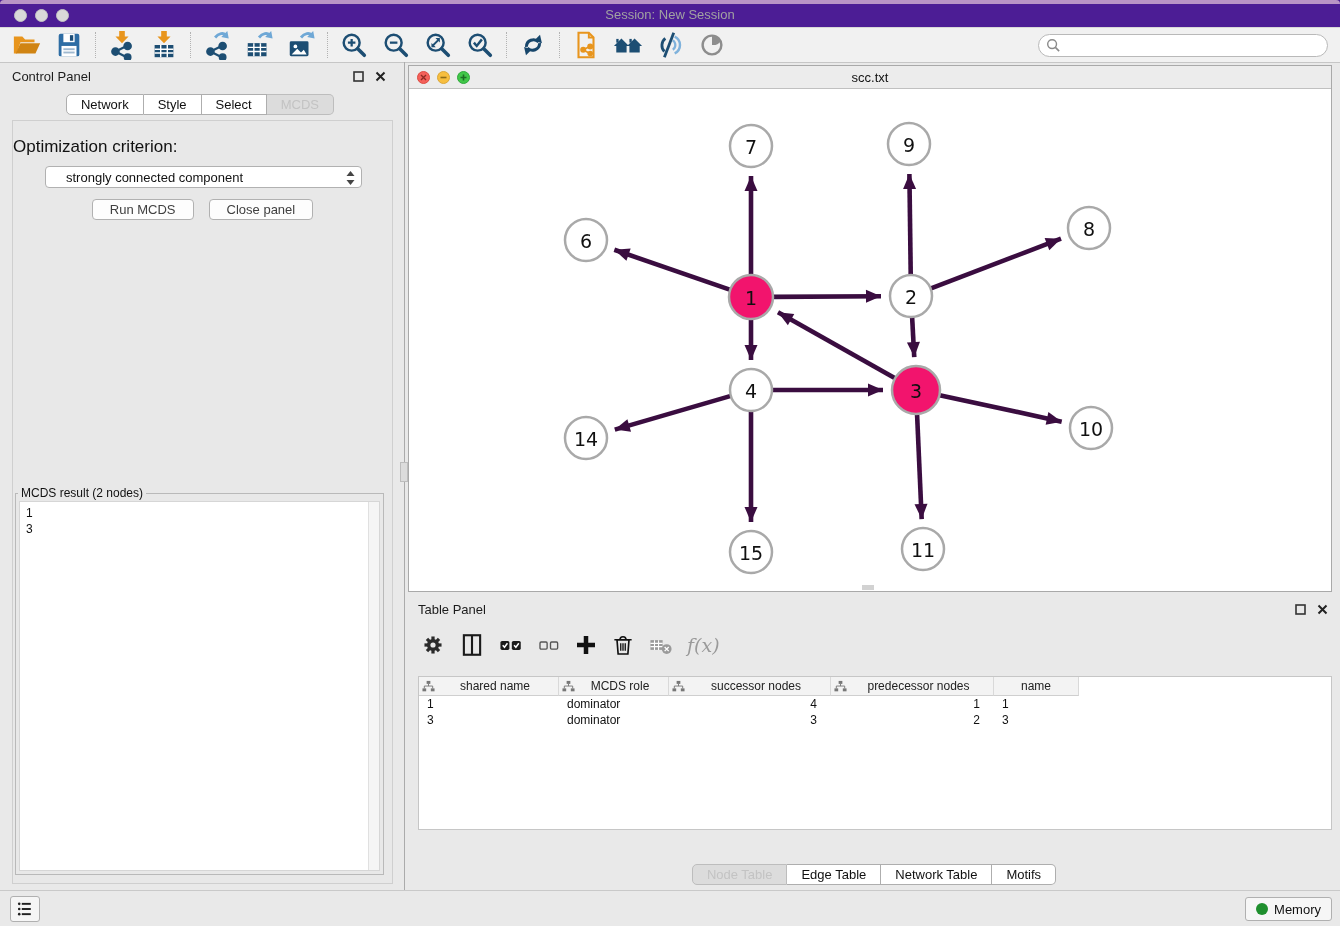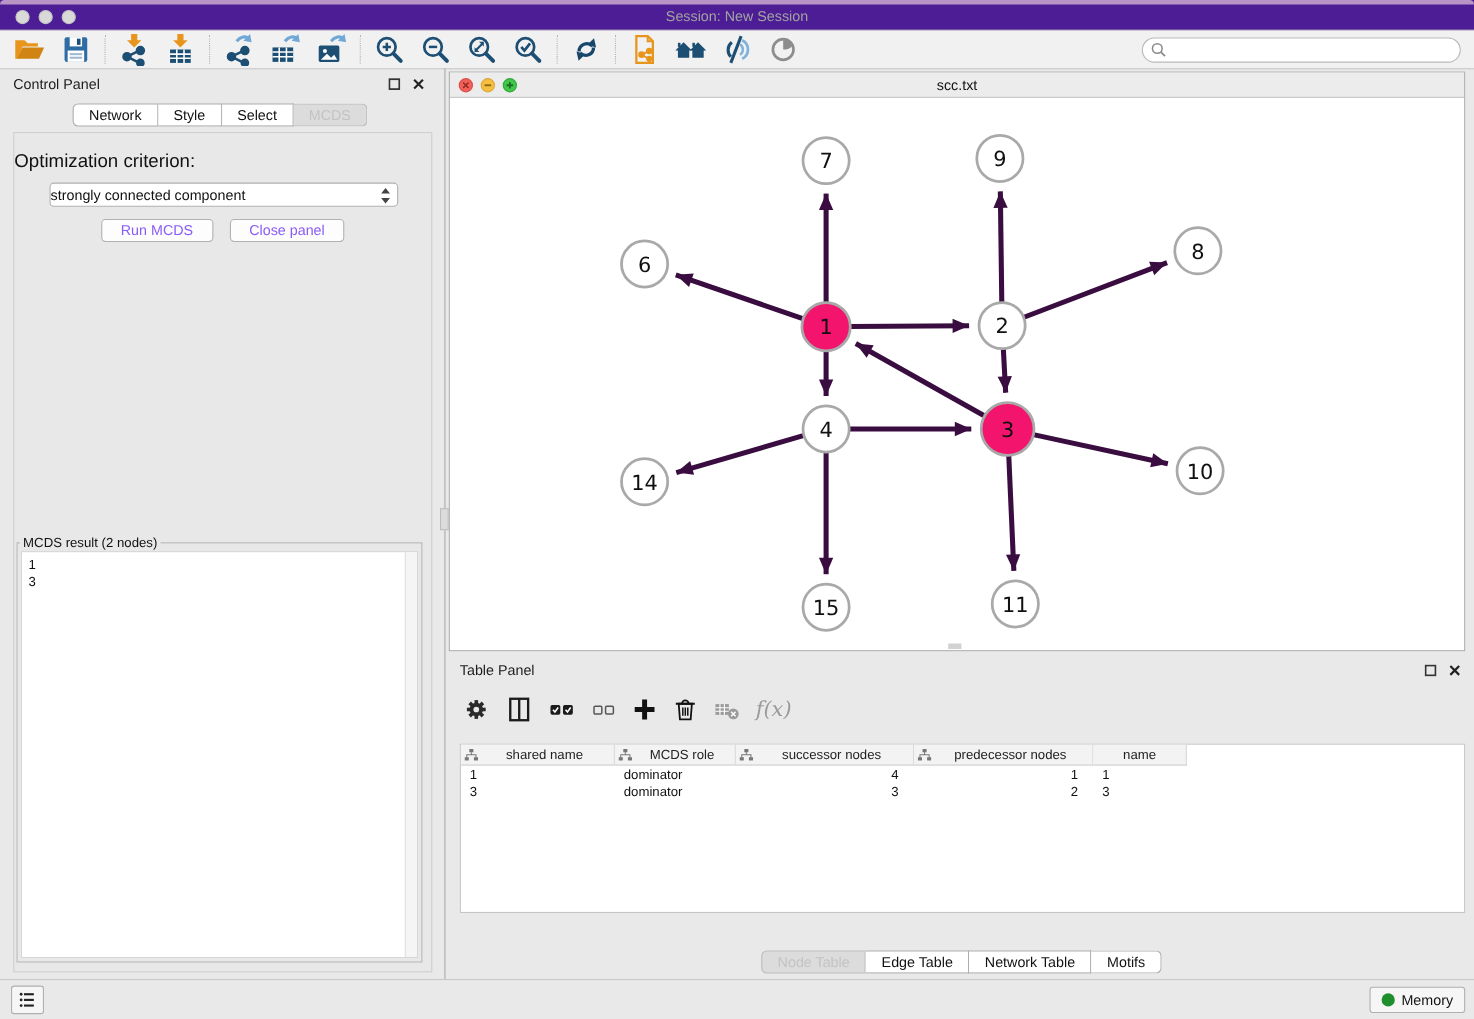--- a/index.html
+++ b/index.html
@@ -28,24 +28,24 @@
   .panel-head{height:28px;display:flex;align-items:center;padding:0 12px;font-size:13px;color:#1c1c1c}
   .panel-head .sp{flex:1}
   .wicon{width:16px;height:16px;display:flex;align-items:center;justify-content:center;margin-left:6px}
   .cp-tabs{position:absolute;left:0;right:0;top:32px;display:flex;justify-content:center}
   .tabbtn{height:21px;font-size:13px;padding:0 14px;background:#fff;border:1px solid #aeaeae;border-left-width:0;color:#111;display:flex;align-items:center;cursor:default}
   .tabbtn:first-child{border-left-width:1px;border-radius:5px 0 0 5px}
   .tabbtn:last-child{border-radius:0 5px 5px 0}
   .tabbtn.active{background:#dcdcdc;color:#c3c3c3;border-color:#bdbdbd}
   #cp-body{position:absolute;left:12px;right:7px;top:58px;bottom:6px;background:#e8e8e8;border:1px solid #cfcfcf}
   #opt-label{margin-top:16px;font-size:17px;color:#111}
-  #opt-select{position:relative;margin:9px 30px 0 32px;height:22px;background:#fff;border:1px solid #b1b1b1;border-radius:4px;font-size:13px;display:flex;align-items:center;padding:0 24px 0 0;color:#111}
+  #opt-select{position:relative;margin:9px 30px 0 32px;height:22px;background:#fff;border:1px solid #b1b1b1;border-radius:4px;font-size:13px;display:flex;align-items:center;padding:0 24px 0 20px;color:#111}
   #opt-select .stepper{position:absolute;right:5px;top:2px}
   .btnrow{display:flex;justify-content:center;gap:15px;margin-top:11px}
-  .pushbtn{height:21px;padding:0 17px;background:#fdfdfd;border:1px solid #b1b1b1;border-radius:4px;font-size:13px;color:#8b5cf6;display:flex;align-items:center}
+  .pushbtn{height:21px;padding:0 17px;background:#fdfdfd;border:1px solid #b1b1b1;border-radius:4px;font-size:13px;color:#404040;display:flex;align-items:center}
   #mcds-group{position:absolute;left:2px;right:8px;top:372px;bottom:8px;border:1px solid #b9b9b9}
   #mcds-legend{position:absolute;top:-8px;left:2px;background:#e8e8e8;padding:0 3px;font-size:12px;color:#111}
   #mcds-text{position:absolute;left:3px;right:3px;top:7px;bottom:3px;background:#fff;border:1px solid #d6d6d6;font-size:12px;color:#111;padding:3px 0 0 6px;white-space:pre;line-height:16px}
   #mcds-scroll{position:absolute;right:0;top:0;bottom:0;width:11px;background:#f5f5f5;border-left:1px solid #e0e0e0}
 
   
   #v-split-line{left:404px;top:62px;width:1px;bottom:36px;background:#ababab}
   #v-split-handle{left:400px;top:462px;width:8px;height:20px;background:#dcdcdc;border:1px solid #bdbdbd}
 
   

